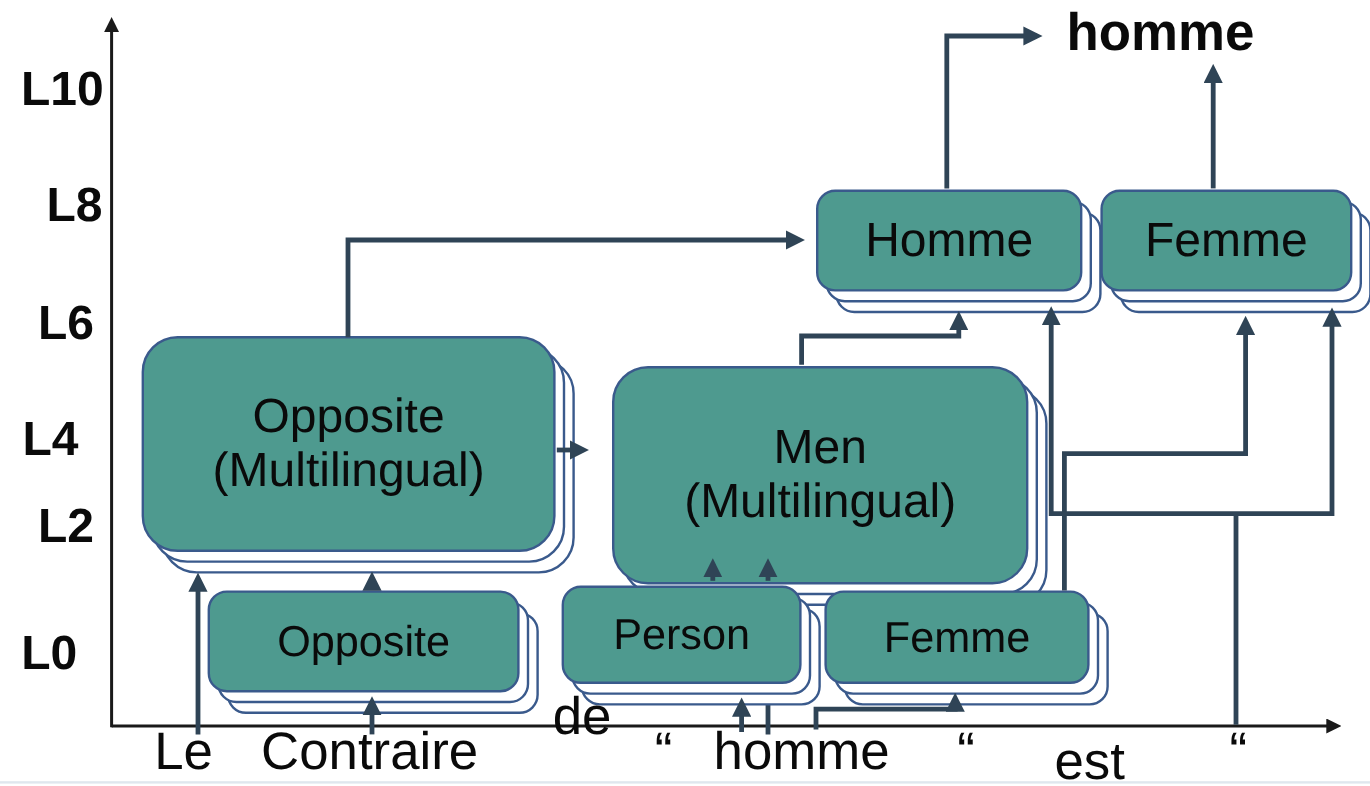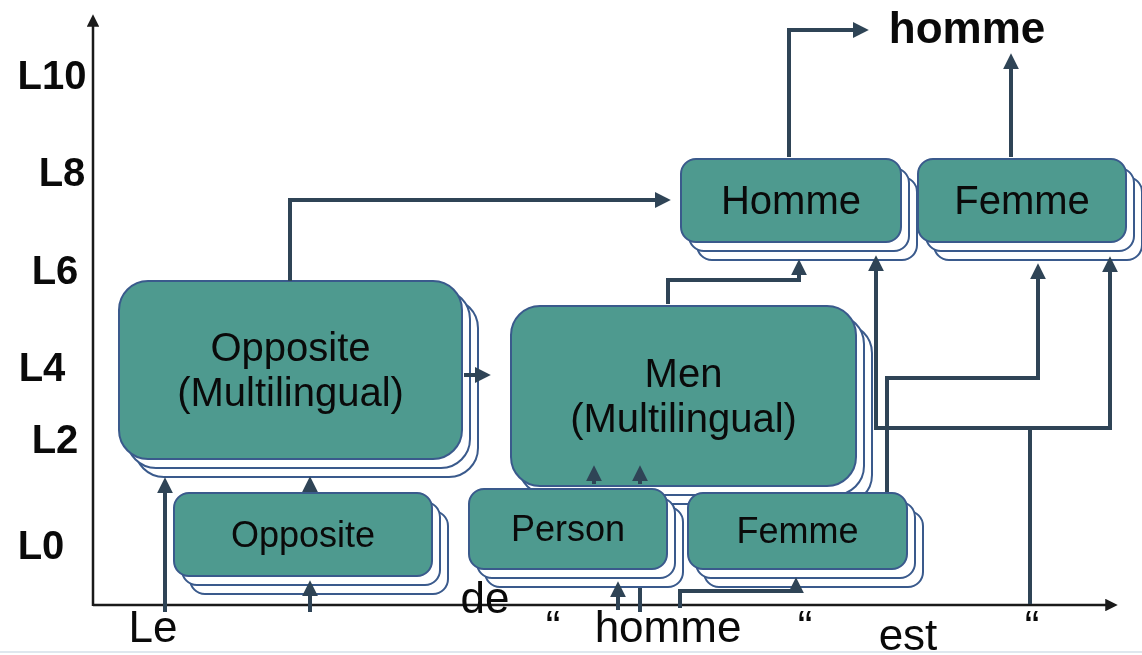--- a/index.html
+++ b/index.html
@@ -138,20 +138,21 @@
     <span class="out" style="left:967px;top:28px">homme</span>
 
     <span class="ylab" style="left:52px;top:75px">L10</span>
     <span class="ylab" style="left:62px;top:172px">L8</span>
     <span class="ylab" style="left:55px;top:270px">L6</span>
     <span class="ylab" style="left:42px;top:367px">L4</span>
     <span class="ylab" style="left:55px;top:439px">L2</span>
     <span class="ylab" style="left:41px;top:545px">L0</span>
 
     <span class="tok" style="left:153px;top:627px">Le</span>
+    <span class="tok" style="left:308px;top:627px">Contraire</span>
     <span class="tok" style="left:485px;top:598px">de</span>
     <span class="tok" style="left:553px;top:627px">“</span>
     <span class="tok" style="left:668px;top:627px">homme</span>
     <span class="tok" style="left:805px;top:627px">“</span>
     <span class="tok" style="left:908px;top:635px">est</span>
     <span class="tok" style="left:1032px;top:627px">“</span>
   </div>
 
   <div class="bottom-strip"></div>
 </div>

